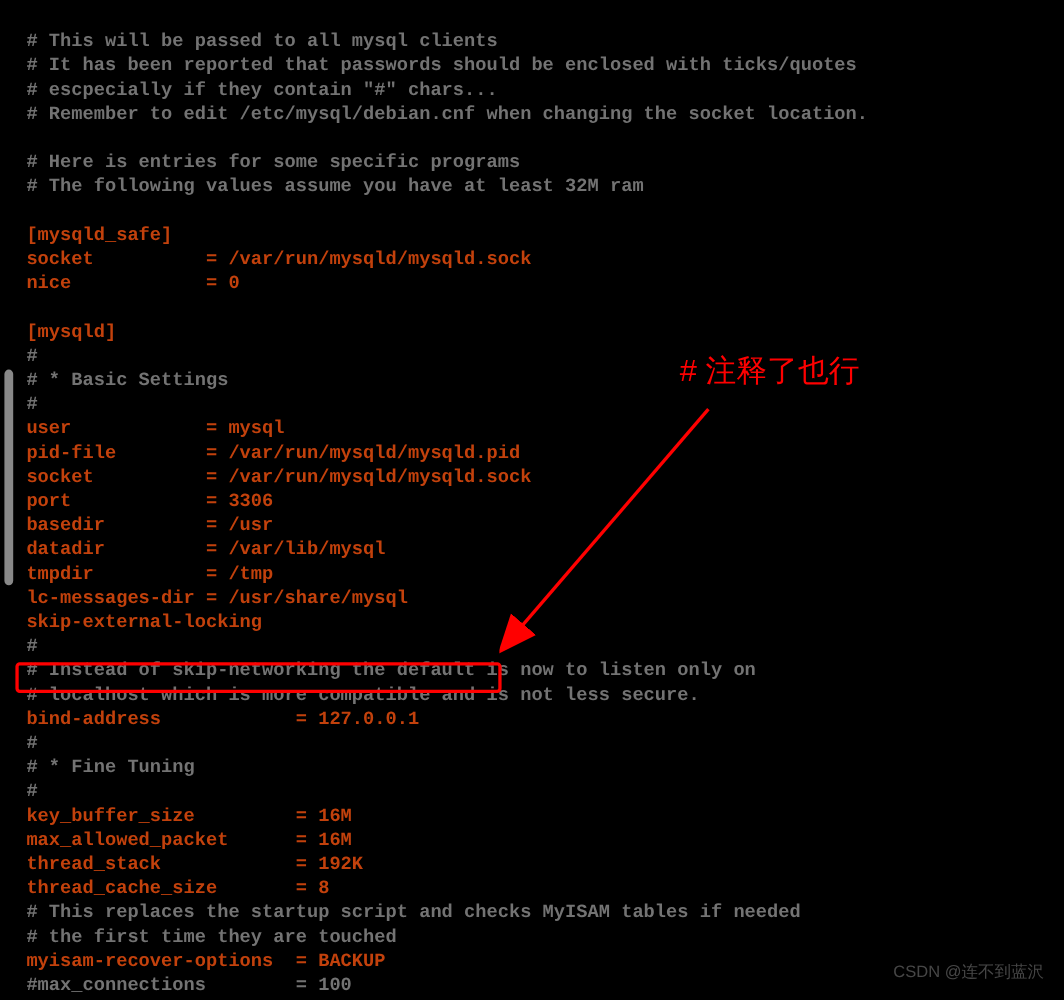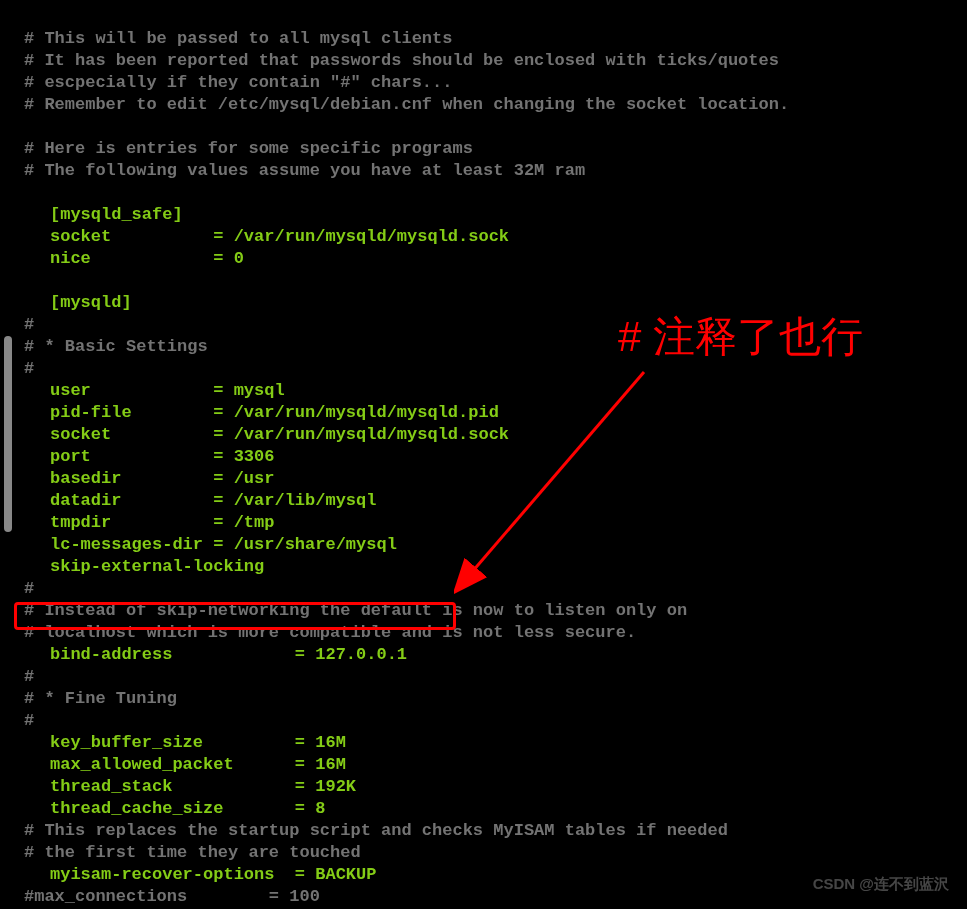--- a/index.html
+++ b/index.html
@@ -16,21 +16,21 @@
     overflow: hidden;
   }
   .editor {
     position: absolute;
     top: 0; left: 0;
     padding: 28px 0 0 24px;
     white-space: pre;
   }
   .line { display: block; height: 22px; }
   .cyan { color: #737373; }
-  .white { color: #84cc16; margin-left: 26px; }
+  .white { color: #c2410c; }
   .scrollbar {
     position: absolute;
     left: 4px;
     top: 336px;
     width: 8px;
     height: 196px;
     background: #888;
     border-radius: 4px;
   }
   .highlight-box {
@@ -42,36 +42,36 @@
     border: 3px solid #ff0000;
     border-radius: 4px;
     pointer-events: none;
   }
   .annotation {
     position: absolute;
     left: 618px;
     top: 326px;
     color: #ff0000;
     font-family: "PingFang SC", "Microsoft YaHei", sans-serif;
-    font-size: 42px;
+    font-size: 28px;
     font-weight: normal;
   }
   .arrow {
     position: absolute;
     left: 454px;
     top: 360px;
     pointer-events: none;
   }
   .watermark {
     position: absolute;
     right: 18px;
     bottom: 14px;
     font-family: sans-serif;
     font-size: 15px;
-    font-weight: bold;
+    font-weight: normal;
     color: rgba(200,200,200,0.35);
   }
 </style>
 </head>
 <body>
 
 <div class="scrollbar"></div>
 
 <div class="editor" id="editor"><span class="line cyan"># This will be passed to all mysql clients</span><span class="line cyan"># It has been reported that passwords should be enclosed with ticks/quotes</span><span class="line cyan"># escpecially if they contain "#" chars...</span><span class="line cyan"># Remember to edit /etc/mysql/debian.cnf when changing the socket location.</span><span class="line cyan"></span><span class="line cyan"># Here is entries for some specific programs</span><span class="line cyan"># The following values assume you have at least 32M ram</span><span class="line cyan"></span><span class="line white">[mysqld_safe]</span><span class="line white">socket          = /var/run/mysqld/mysqld.sock</span><span class="line white">nice            = 0</span><span class="line white"></span><span class="line white">[mysqld]</span><span class="line cyan">#</span><span class="line cyan"># * Basic Settings</span><span class="line cyan">#</span><span class="line white">user            = mysql</span><span class="line white">pid-file        = /var/run/mysqld/mysqld.pid</span><span class="line white">socket          = /var/run/mysqld/mysqld.sock</span><span class="line white">port            = 3306</span><span class="line white">basedir         = /usr</span><span class="line white">datadir         = /var/lib/mysql</span><span class="line white">tmpdir          = /tmp</span><span class="line white">lc-messages-dir = /usr/share/mysql</span><span class="line white">skip-external-locking</span><span class="line cyan">#</span><span class="line cyan"># Instead of skip-networking the default is now to listen only on</span><span class="line cyan"># localhost which is more compatible and is not less secure.</span><span class="line white">bind-address            = 127.0.0.1</span><span class="line cyan">#</span><span class="line cyan"># * Fine Tuning</span><span class="line cyan">#</span><span class="line white">key_buffer_size         = 16M</span><span class="line white">max_allowed_packet      = 16M</span><span class="line white">thread_stack            = 192K</span><span class="line white">thread_cache_size       = 8</span><span class="line cyan"># This replaces the startup script and checks MyISAM tables if needed</span><span class="line cyan"># the first time they are touched</span><span class="line white">myisam-recover-options  = BACKUP</span><span class="line cyan">#max_connections        = 100</span><span class="line cyan">#table_open_cache       = 64</span></div>
 

